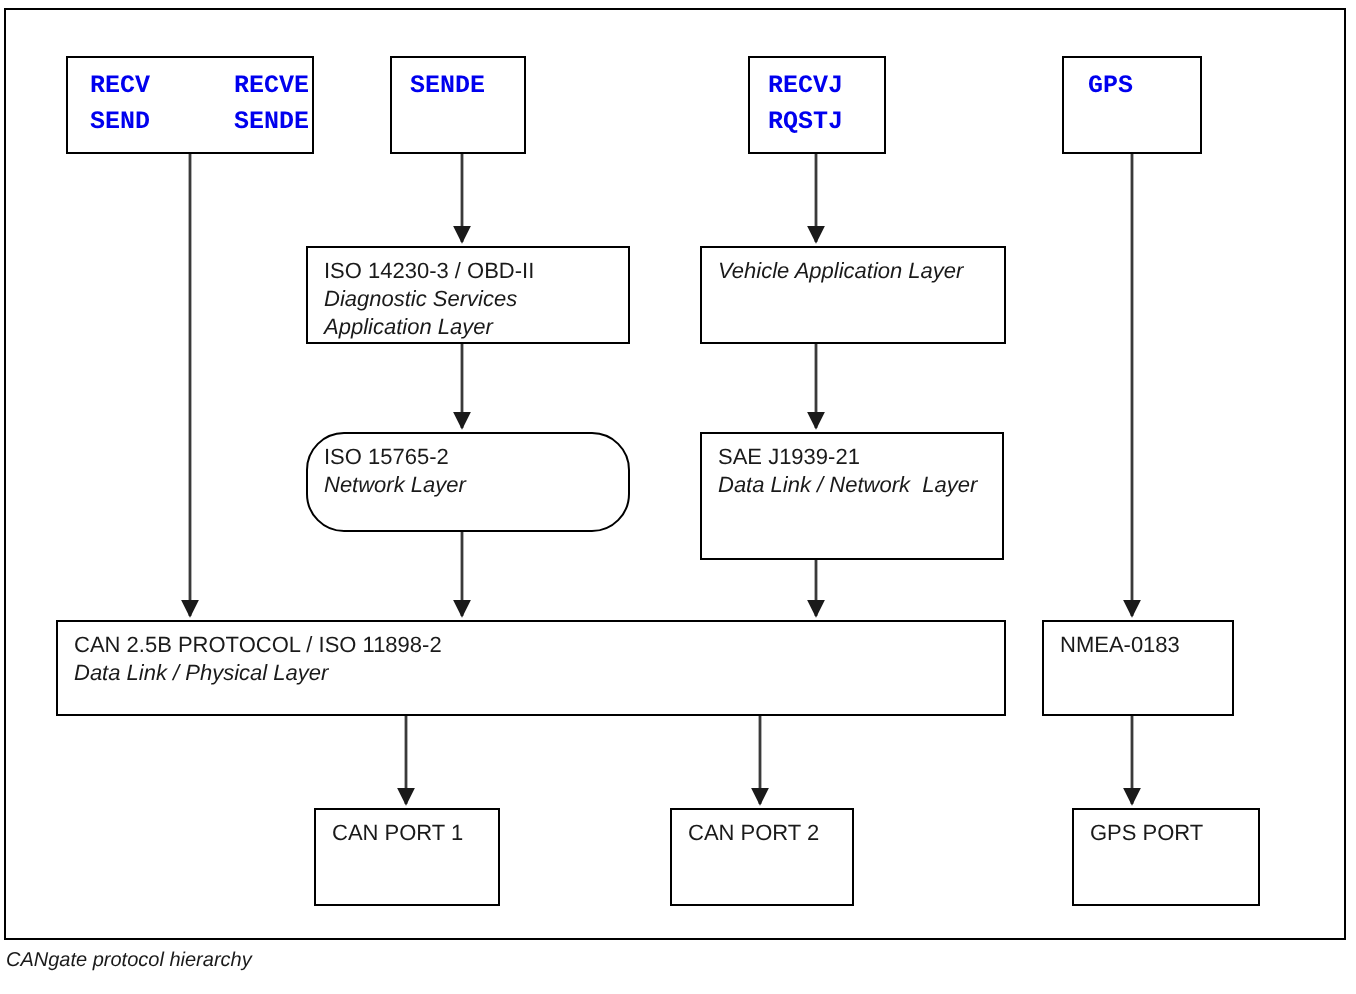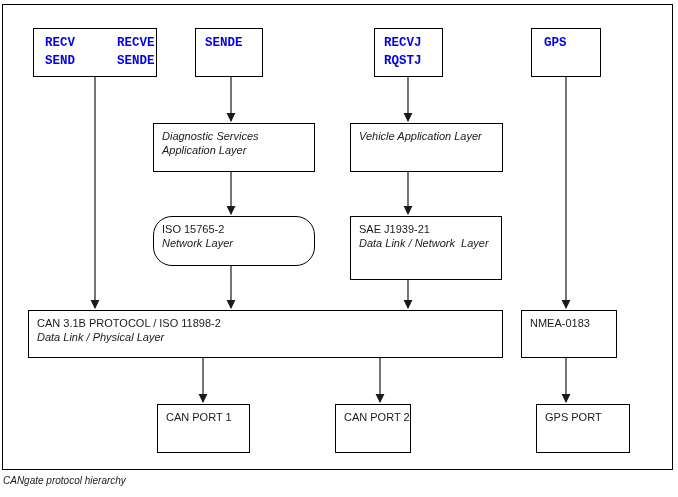--- a/index.html
+++ b/index.html
@@ -65,21 +65,21 @@
   .b-rqst     { left: 195px; top: 28px;  width: 68px;  height: 49px; padding-left: 9px; }
   .b-j1939cmd { left: 374px; top: 28px;  width: 69px;  height: 49px; padding-left: 9px; }
   .b-gpscmd   { left: 531px; top: 28px;  width: 70px;  height: 49px; padding-left: 12px; }
   .b-iso14230 { left: 153px; top: 123px; width: 162px; height: 49px; }
   .b-sae71    { left: 350px; top: 123px; width: 153px; height: 49px; }
   .b-iso15765 { left: 153px; top: 216px; width: 162px; height: 50px; border-radius: 19px; }
   .b-sae21    { left: 350px; top: 216px; width: 152px; height: 64px; }
   .b-can      { left: 28px;  top: 310px; width: 475px; height: 48px; }
   .b-nmea     { left: 521px; top: 310px; width: 96px;  height: 48px; }
   .b-canport1 { left: 157px; top: 404px; width: 93px;  height: 49px; }
-  .b-canport2 { left: 335px; top: 404px; width: 76px;  height: 49px; }
+  .b-canport2 { left: 335px; top: 404px; width: 92px;  height: 49px; }
   .b-gpsport  { left: 536px; top: 404px; width: 94px;  height: 49px; }
   .caption {
     position: absolute;
     left: 3px;
     top: 475px;
     font-size: 10px;
     font-style: italic;
     color: #1a1a1a;
   }
 </style>
@@ -123,40 +123,41 @@
   <div class="box cmd b-gpscmd">
     <span>GPS</span>
   </div>
 
   <div class="box cmd b-j1939cmd">
     <span class="cmdrow">RECVJ</span>
     <span class="cmdrow">RQSTJ</span>
   </div>
 
   <div class="box b-iso14230">
+    <span class="title">ISO 14230-3 / OBD-II</span>
     <span class="sub">Diagnostic Services</span>
     <span class="sub">Application Layer</span>
   </div>
 
   <div class="box b-sae71">
     <span class="sub">Vehicle Application Layer</span>
   </div>
 
   <div class="box b-iso15765">
     <span class="title">ISO 15765-2</span>
     <span class="sub">Network Layer</span>
   </div>
 
   <div class="box b-sae21">
     <span class="title">SAE J1939-21</span>
     <span class="sub">Data Link / Network  Layer</span>
   </div>
 
   <div class="box b-can">
-    <span class="title">CAN 3.1B PROTOCOL / ISO 11898-2</span>
+    <span class="title">CAN 2.5B PROTOCOL / ISO 11898-2</span>
     <span class="sub">Data Link / Physical Layer</span>
   </div>
 
   <div class="box b-nmea">
     <span class="title">NMEA-0183</span>
   </div>
 
   <div class="box b-canport1">
     <span class="title">CAN PORT 1</span>
   </div>

